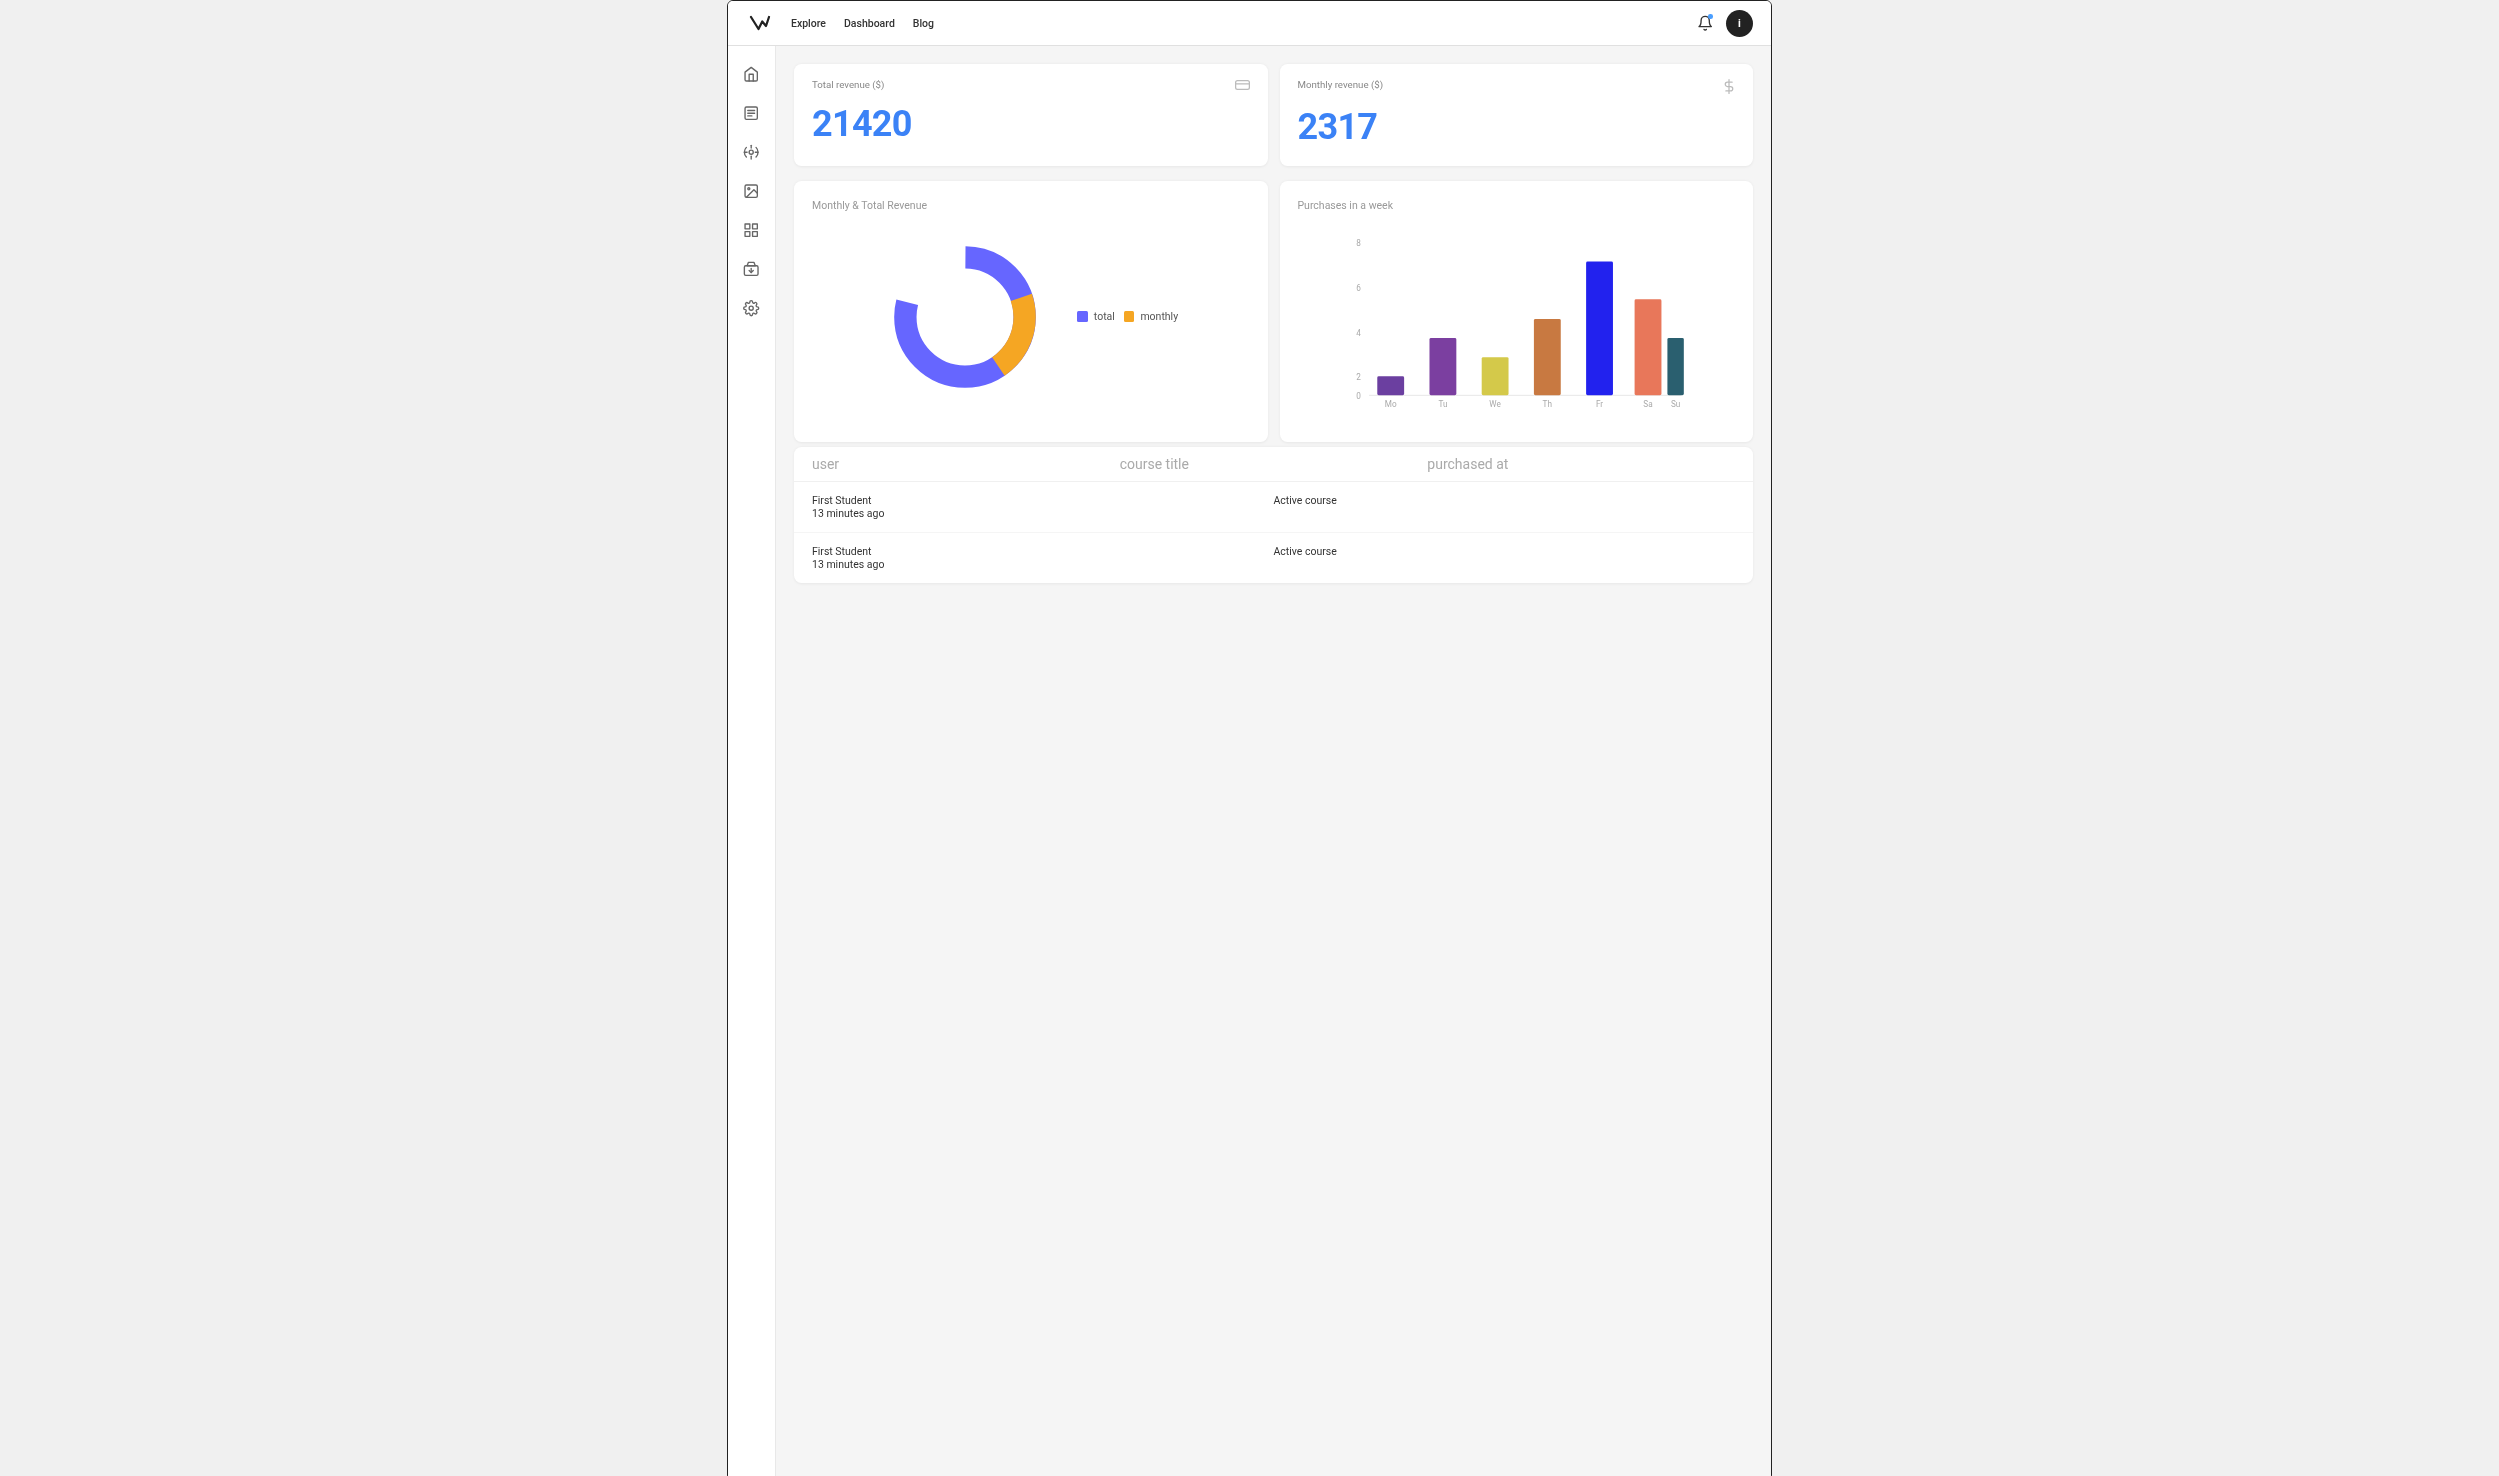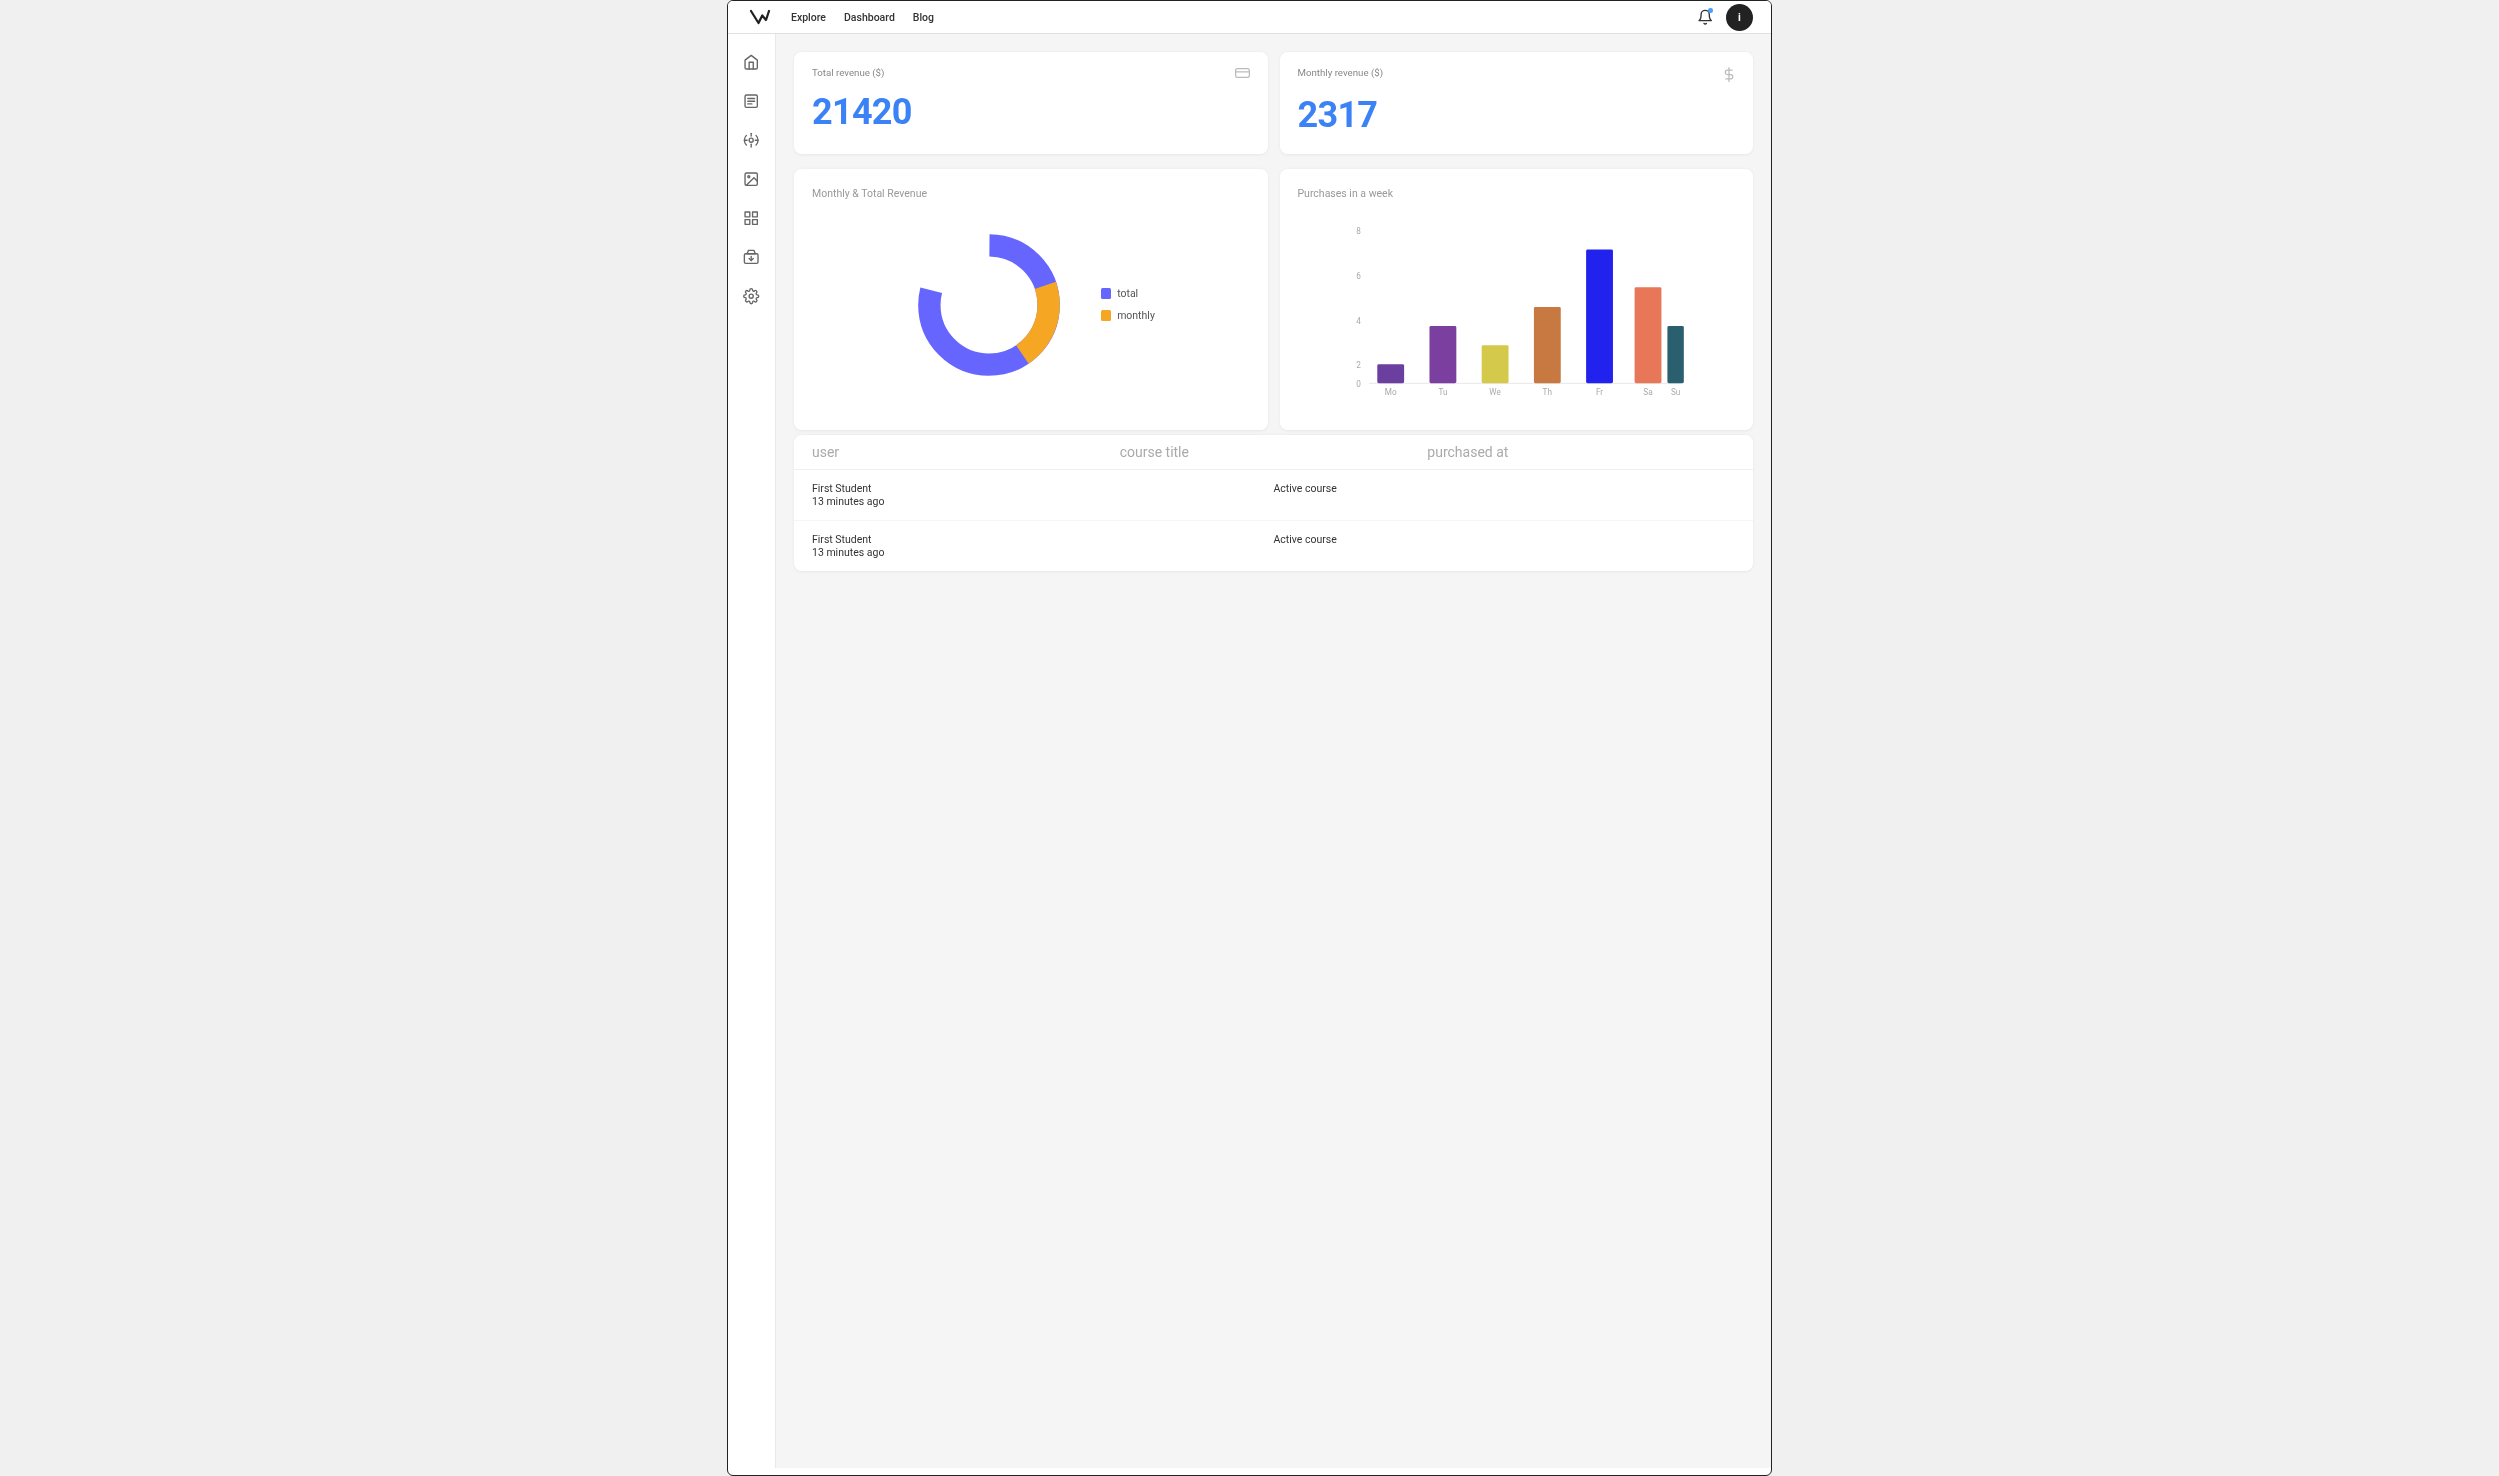--- a/index.html
+++ b/index.html
@@ -17,21 +17,21 @@
       border: 1.5px solid #222;
       border-radius: 6px;
       overflow: hidden;
       min-height: 100vh;
     }
 
     
     .top-nav {
       display: flex;
       align-items: center;
-      padding: 16px 18px;
+      padding: 22px 18px;
       border-bottom: 0.7px solid #e0e0e0;
       background: #fff;
       height: 32px;
       justify-content: flex-end;
     }
     .logo {
       width: 27px;
       height: 27px;
       margin-right: 18px;
       display: flex;
@@ -182,21 +182,21 @@
     .donut-container {
       display: flex;
       align-items: center;
       justify-content: center;
       gap: 30px;
       padding: 7.5px 0 15px;
     }
     .donut-svg { width: 164px; height: 164px; }
     .donut-legend {
       display: flex;
-      flex-direction: column;
+      flex-direction: row;
       gap: 9px;
     }
     .legend-item {
       display: flex;
       align-items: center;
       gap: 6px;
       font-size: 10.5px;
       color: #555;
     }
     .legend-dot {

